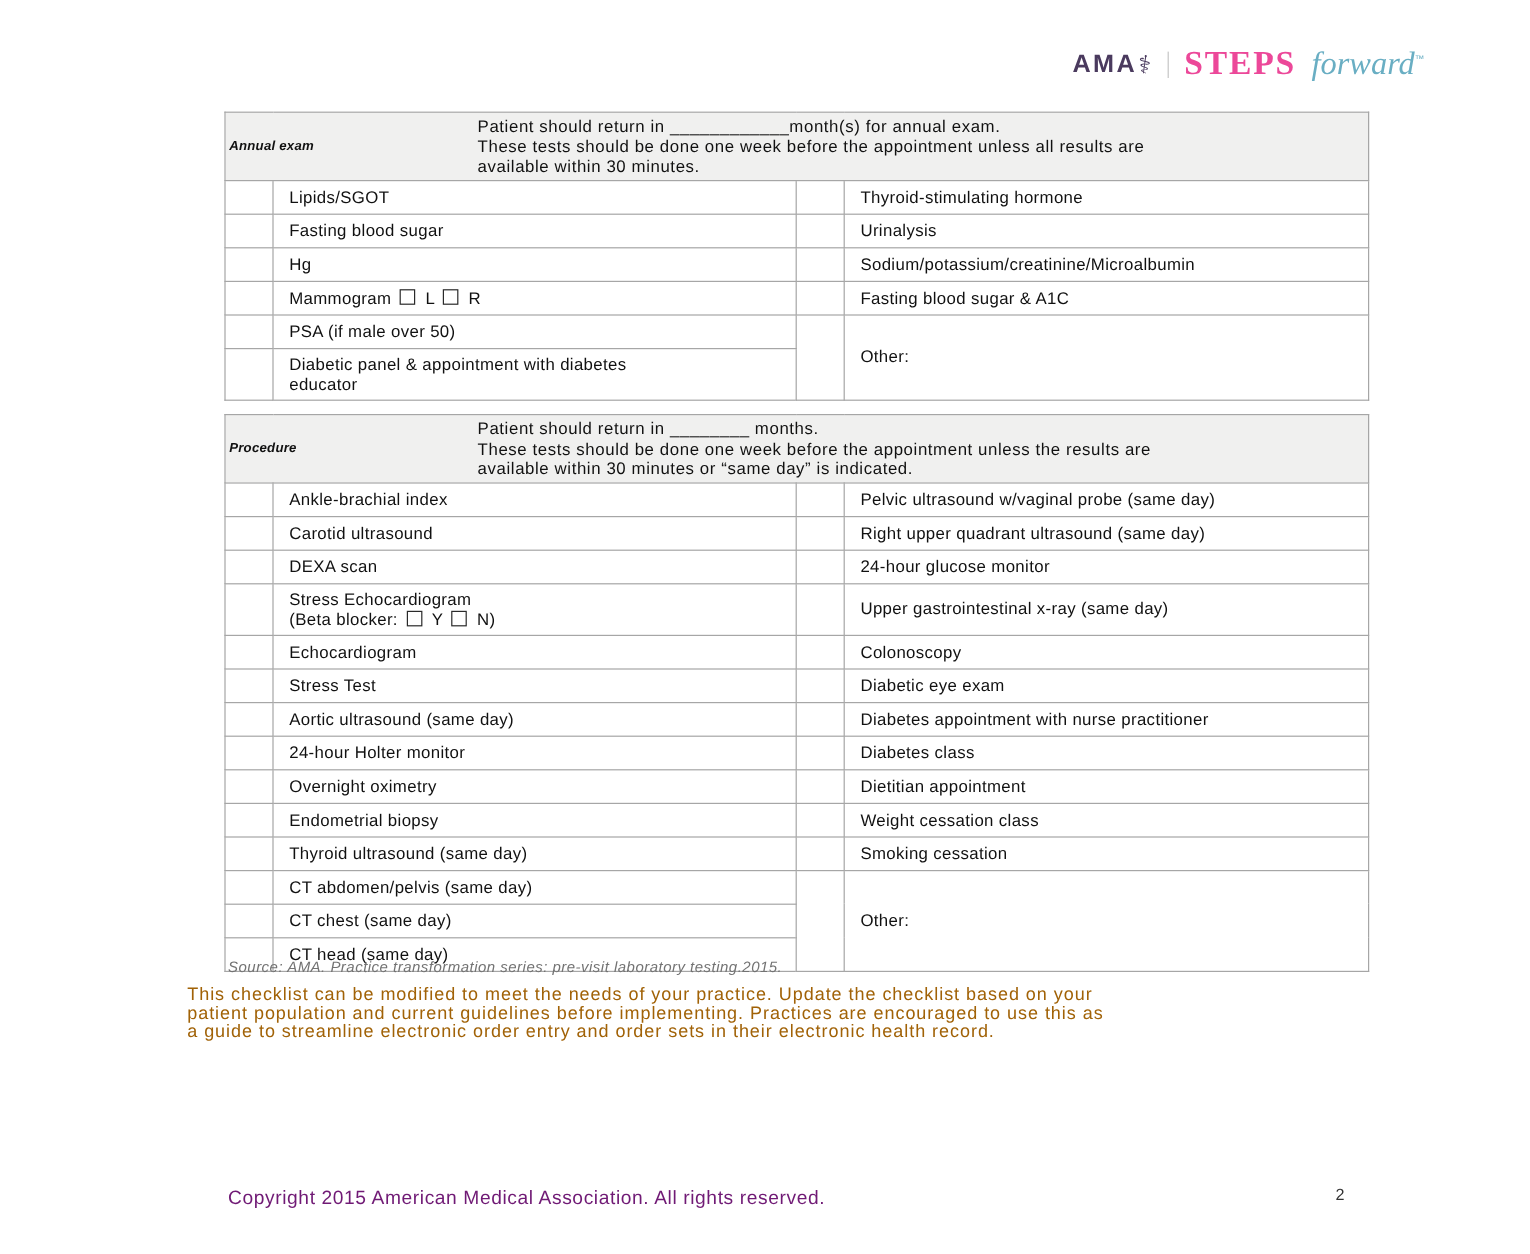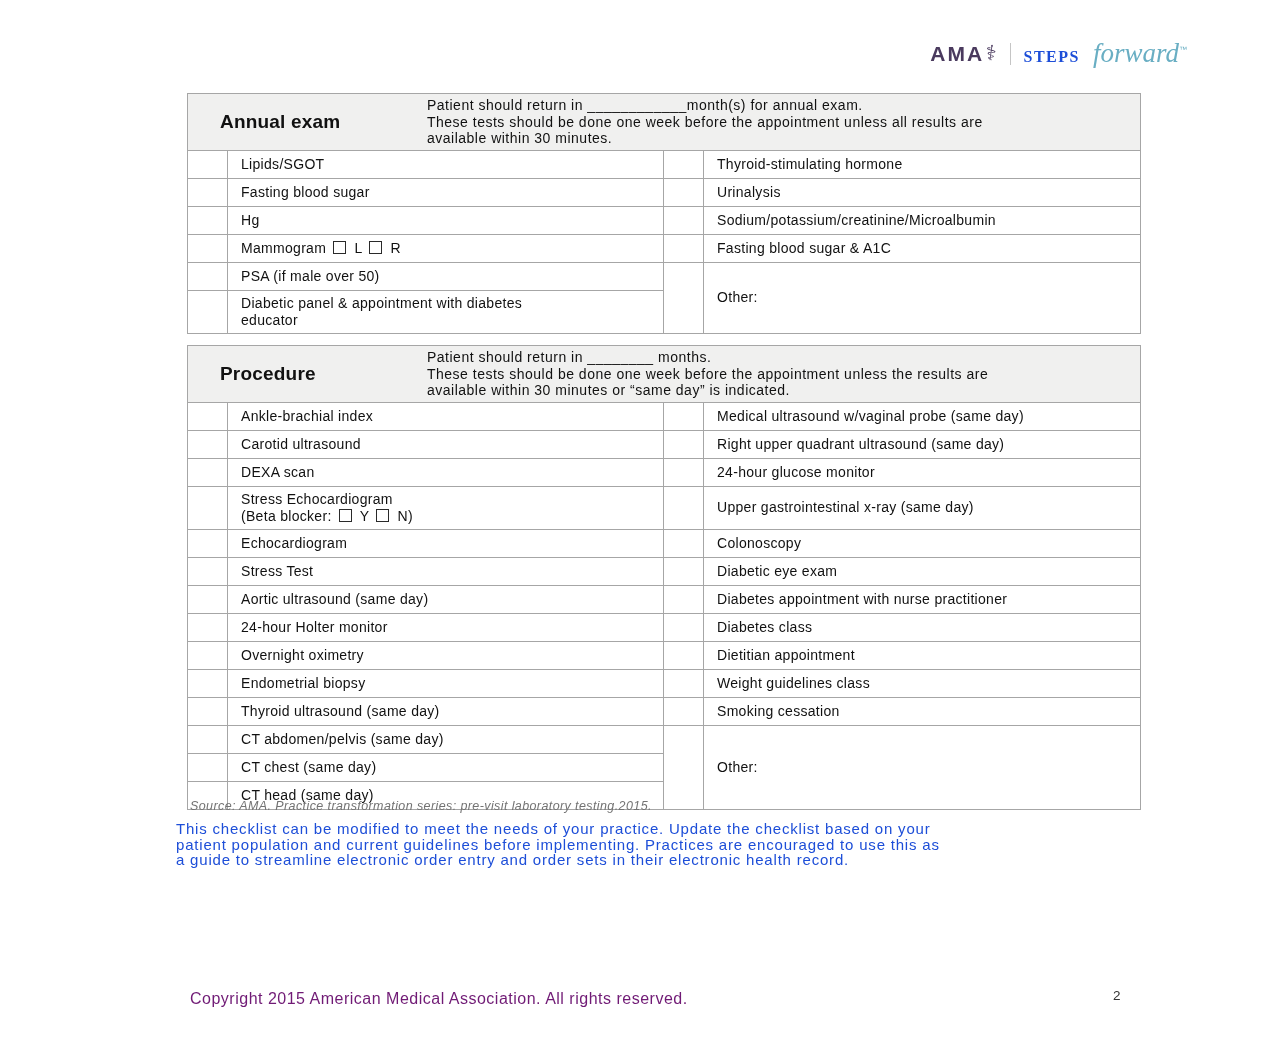--- a/index.html
+++ b/index.html
@@ -6,48 +6,48 @@
   .page{position:relative;width:1275px;height:1045px;background:#ffffff;overflow:hidden;
         font-family:"Liberation Sans","DejaVu Sans",sans-serif;color:#111;}
 
   
   .logo-row{position:absolute;top:38px;right:88px;display:flex;align-items:center;gap:13px;}
   .ama-logo{display:flex;align-items:center;color:#4a3a5e;}
   .ama-word{font-weight:bold;font-size:21px;letter-spacing:2px;}
   .caduceus{font-family:"DejaVu Sans",sans-serif;font-size:21px;line-height:1;margin-left:1px;transform:rotate(8deg);}
   .logo-sep{width:1px;height:22px;background:#c5c5c5;}
   .sf-logo{display:flex;align-items:baseline;}
-  .sf-steps{font-family:"Liberation Serif","DejaVu Serif",serif;font-weight:bold;font-size:16px;
-            letter-spacing:1.5px;color:#1d4ed8;}
+  .sf-steps{font-family:"Liberation Serif","DejaVu Serif",serif;font-weight:bold;font-size:28px;
+            letter-spacing:1.5px;color:#ec4899;}
   .sf-forward{font-family:"Liberation Serif","DejaVu Serif",serif;font-style:italic;font-size:27px;
               color:#69aec3;margin-left:13px;}
   .sf-tm{font-size:8px;color:#69aec3;vertical-align:top;position:relative;top:-10px;}
 
   
   table.checklist{position:absolute;left:187px;border-collapse:collapse;table-layout:fixed;
                   width:953px;font-size:14px;letter-spacing:0.3px;color:#111;}
   #table-annual{top:93px;}
   #table-procedure{top:345px;}
   table.checklist td{border:1px solid #a6a6a6;vertical-align:middle;}
   td.hdr{background:#f0f0ef;padding:3px 0;}
   .hdr-wrap{display:flex;align-items:center;}
-  .hdr-title{flex:0 0 207px;padding-left:32px;font-weight:bold;font-size:19px;letter-spacing:0.2px;}
+  .hdr-title{flex:0 0 207px;padding-left:3px;font-weight:bold;font-size:11px;letter-spacing:0.2px;font-style:italic;}
   .hdr-desc{flex:1;font-size:14px;line-height:16.5px;letter-spacing:0.5px;white-space:pre-line;padding-right:17px;}
   td.cb{background:#ffffff;}
   td.lbl{padding:4px 10px 4px:13px;}
   td.lbl{padding:4px 10px 4px 13px;height:19px;line-height:17px;}
   td.other{vertical-align:middle;}
   .cbx{display:inline-block;width:11px;height:11px;border:1.5px solid #2a2a2a;
        vertical-align:-1px;margin:0 4px 0 3px;background:#fff;}
 
   
   .source{position:absolute;left:190px;top:799px;font-size:12.5px;font-style:italic;
           letter-spacing:0.4px;color:#737373;}
-  .note{position:absolute;left:176px;top:821px;width:980px;font-size:15px;line-height:15.5px;
-        letter-spacing:0.8px;white-space:pre-line;color:#1d4ed8;}
+  .note{position:absolute;left:156px;top:821px;width:980px;font-size:15px;line-height:15.5px;
+        letter-spacing:0.8px;white-space:pre-line;color:#a16207;}
   .copyright{position:absolute;left:190px;top:990px;font-size:16px;letter-spacing:0.5px;color:#701a75;}
   .pagenum{position:absolute;left:1113px;top:988px;font-size:13.5px;color:#333;}
 </style>
 </head>
 <body>
 
 <div class="page">
 
   <header class="logo-row">
     <span class="ama-logo">
@@ -136,21 +136,21 @@
 available within 30 minutes or “same day” is indicated.</div>
           </div>
         </td>
       </tr>
     </thead>
     <tbody>
         <tr>
           <td class="cb"></td>
           <td class="lbl">Ankle-brachial index</td>
           <td class="cb"></td>
-          <td class="lbl">Medical ultrasound w/vaginal probe (same day)</td>
+          <td class="lbl">Pelvic ultrasound w/vaginal probe (same day)</td>
         </tr>
         <tr>
           <td class="cb"></td>
           <td class="lbl">Carotid ultrasound</td>
           <td class="cb"></td>
           <td class="lbl">Right upper quadrant ultrasound (same day)</td>
         </tr>
         <tr>
           <td class="cb"></td>
           <td class="lbl">DEXA scan</td>
@@ -190,21 +190,21 @@
         <tr>
           <td class="cb"></td>
           <td class="lbl">Overnight oximetry</td>
           <td class="cb"></td>
           <td class="lbl">Dietitian appointment</td>
         </tr>
         <tr>
           <td class="cb"></td>
           <td class="lbl">Endometrial biopsy</td>
           <td class="cb"></td>
-          <td class="lbl">Weight guidelines class</td>
+          <td class="lbl">Weight cessation class</td>
         </tr>
         <tr>
           <td class="cb"></td>
           <td class="lbl">Thyroid ultrasound (same day)</td>
           <td class="cb"></td>
           <td class="lbl">Smoking cessation</td>
         </tr>
         <tr>
           <td class="cb"></td>
           <td class="lbl">CT abdomen/pelvis (same day)</td>

